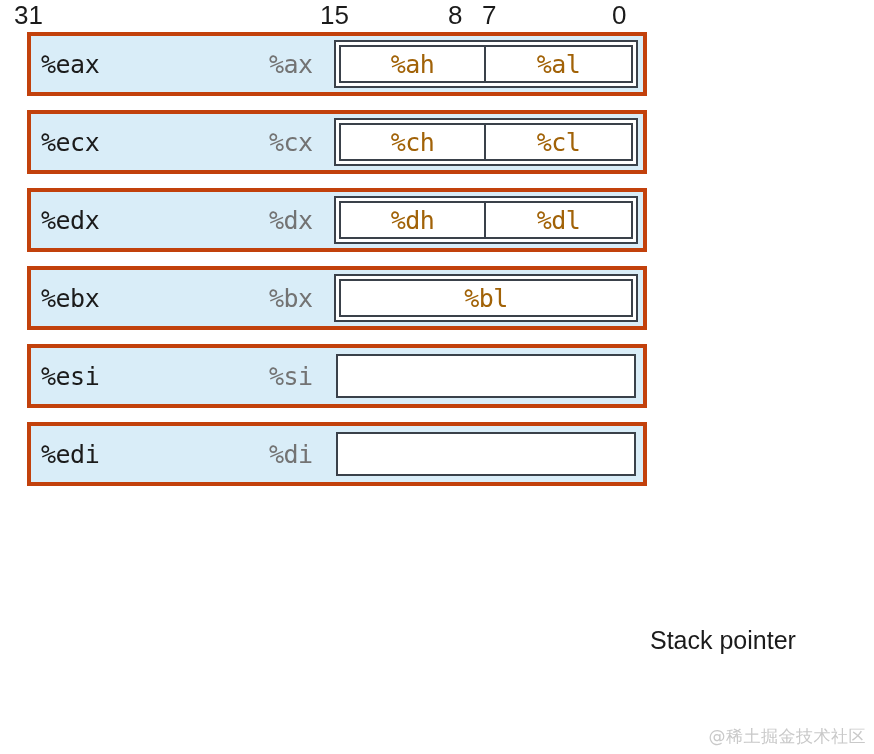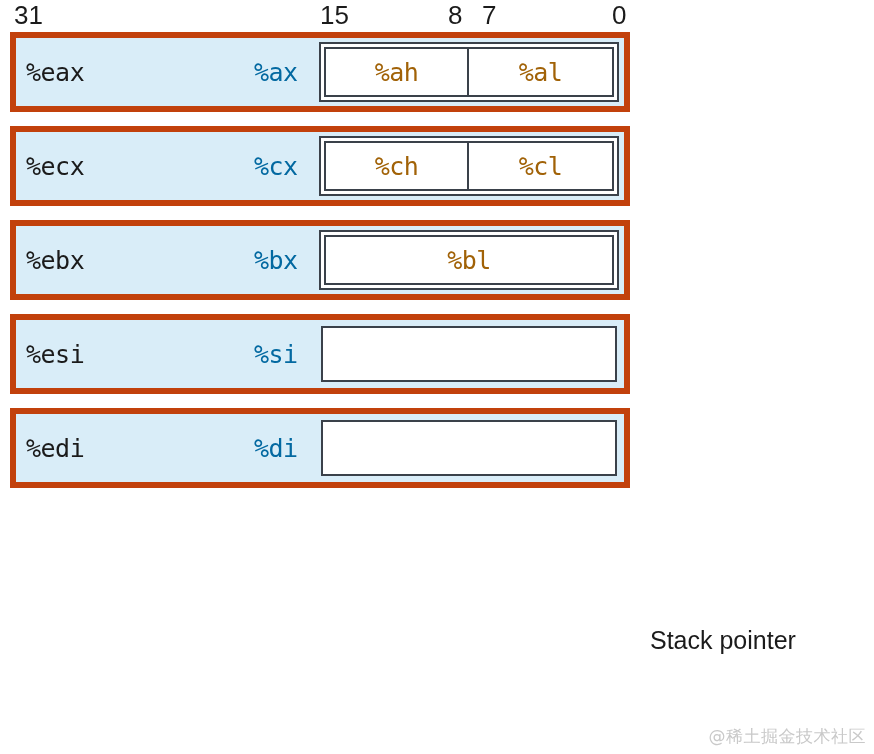--- a/index.html
+++ b/index.html
@@ -49,24 +49,24 @@
   
   .rows {
     position: absolute;
     left: 0;
     top: 32px;
     width: 660px;
   }
   .reg-row {
     position: relative;
     width: 620px;
-    height: 80px;
-    margin: 0 0 14px 10px;
+    height: 64px;
+    margin: 0 0 14px 27px;
     background: #d9edf8;
-    border: 6px solid #c2410c;
+    border: 4px solid #c2410c;
     box-sizing: border-box;
   }
   .reg-row:last-child { margin-bottom: 0; }
 
   .reg-name-32 {
     position: absolute;
     left: 10px;
     top: 50%;
     transform: translateY(-50%);
     font-family: "DejaVu Sans Mono", "Liberation Mono", monospace;
@@ -75,21 +75,21 @@
     letter-spacing: -0.5px;
     white-space: nowrap;
   }
   .reg-name-16 {
     position: absolute;
     left: 238px;
     top: 50%;
     transform: translateY(-50%);
     font-family: "DejaVu Sans Mono", "Liberation Mono", monospace;
     font-size: 25px;
-    color: #0369a1;
+    color: #737373;
     letter-spacing: -0.5px;
     white-space: nowrap;
     text-align: center;
   }
 
   
   .word-box {
     position: absolute;
     left: 303px;
     top: 4px;
@@ -187,20 +187,30 @@
       <span class="reg-name-32">%ecx</span>
       <span class="reg-name-16">%cx</span>
       <div class="word-box split">
         <div class="byte-pair">
           <div class="byte-cell high">%ch</div>
           <div class="byte-cell low">%cl</div>
         </div>
       </div>
     </div>
 
+    <div class="reg-row">
+      <span class="reg-name-32">%edx</span>
+      <span class="reg-name-16">%dx</span>
+      <div class="word-box split">
+        <div class="byte-pair">
+          <div class="byte-cell high">%dh</div>
+          <div class="byte-cell low">%dl</div>
+        </div>
+      </div>
+    </div>
 
     <div class="reg-row">
       <span class="reg-name-32">%ebx</span>
       <span class="reg-name-16">%bx</span>
       <div class="word-box split">
         <div class="byte-pair">
           <div class="byte-cell low">%bl</div>
         </div>
       </div>
     </div>

